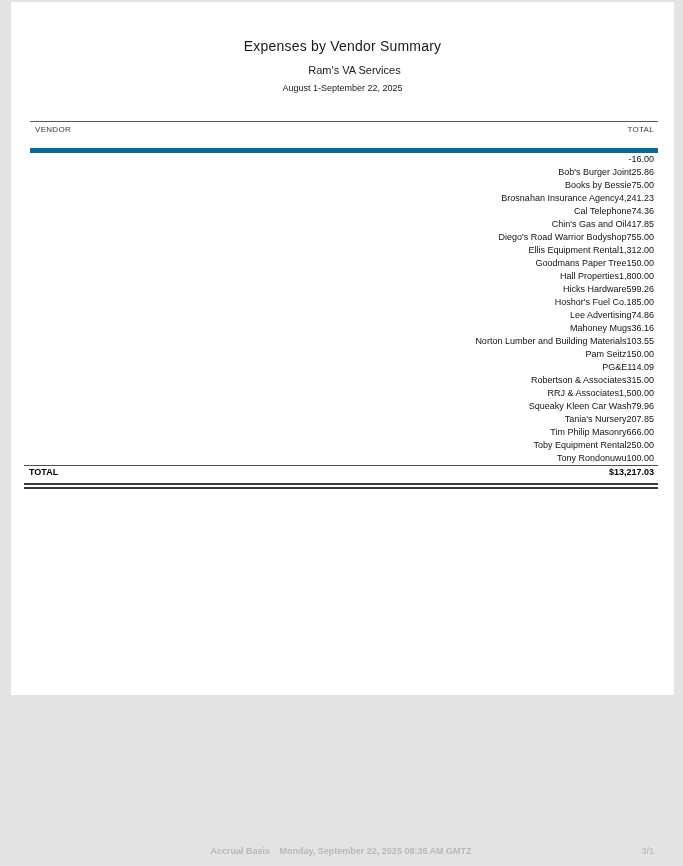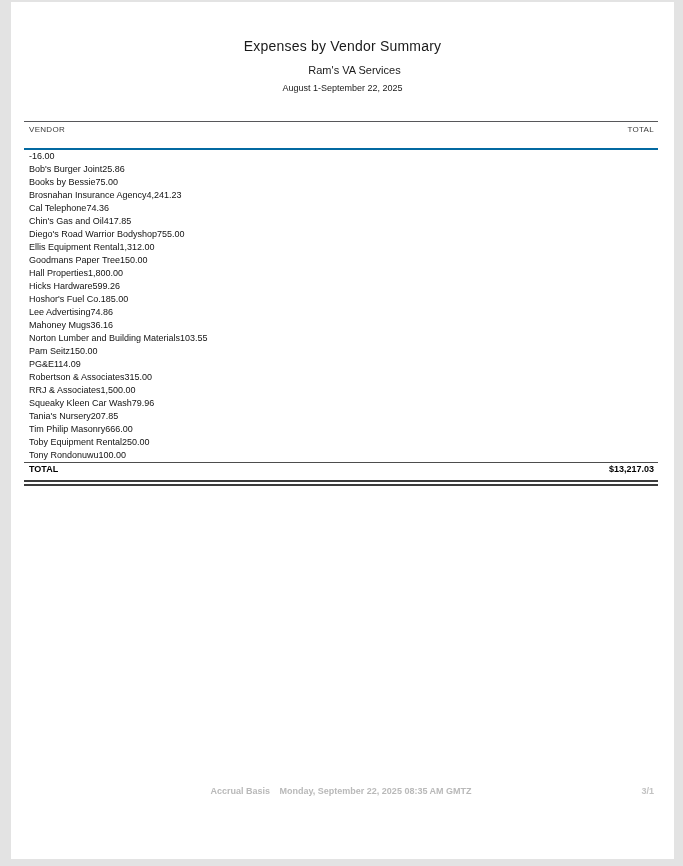--- a/index.html
+++ b/index.html
@@ -12,21 +12,21 @@
     background: #e3e3e3;
     font-family: "Liberation Sans", sans-serif;
     position: relative;
     overflow: hidden;
   }
   .page {
     position: absolute;
     left: 11px;
     top: 2px;
     width: 663px;
-    height: 857px;
+    height: 693px;
     background: #ffffff;
   }
   .report-title {
     position: absolute;
     top: 36px;
     left: 0;
     width: 100%;
     text-align: center;
     font-size: 14px;
     color: #1a1a1a;
@@ -52,23 +52,24 @@
   }
   .table {
     position: absolute;
     left: 13px;
     top: 119px;
     width: 634px;
   }
   .thead {
     position: relative;
     border-top: 1px solid #57575a;
-    border-bottom: 2px solid #0369a1;
+    border-bottom: 5px solid #0369a1;
     height: 26px;
     box-sizing: content-box;
+    margin-left: 6px;
   }
   .th-vendor {
     position: absolute;
     left: 5px;
     top: 3px;
     font-size: 8px;
     color: #3a3a3a;
     letter-spacing: 0.3px;
   }
   .th-total {
@@ -78,21 +79,21 @@
     font-size: 8px;
     color: #3a3a3a;
     letter-spacing: 0.3px;
   }
   .row {
     height: 13px;
     line-height: 13px;
     font-size: 9px;
     color: #121212;
     display: flex;
-    justify-content: flex-start;
+    justify-content: flex-end;
     padding: 0 4px 0 5px;
   }
   .cell-vendor { white-space: nowrap; }
   .cell-total { white-space: nowrap; }
   .total-row {
     border-top: 1px solid #4d4d4d;
     height: 13px;
     line-height: 13px;
     font-size: 9px;
     font-weight: bold;
@@ -103,21 +104,21 @@
   }
   .double-rule {
     margin-top: 4px;
     height: 2px;
     border-top: 2px solid #3b3b3b;
     border-bottom: 2px solid #3b3b3b;
   }
   .footer {
     position: absolute;
     left: 13px;
-    top: 784px;
+    top: 844px;
     width: 634px;
     height: 14px;
     font-size: 9px;
     font-weight: bold;
     color: #b9b9b9;
   }
   .footer-center {
     position: absolute;
     left: 0;
     top: 0;

